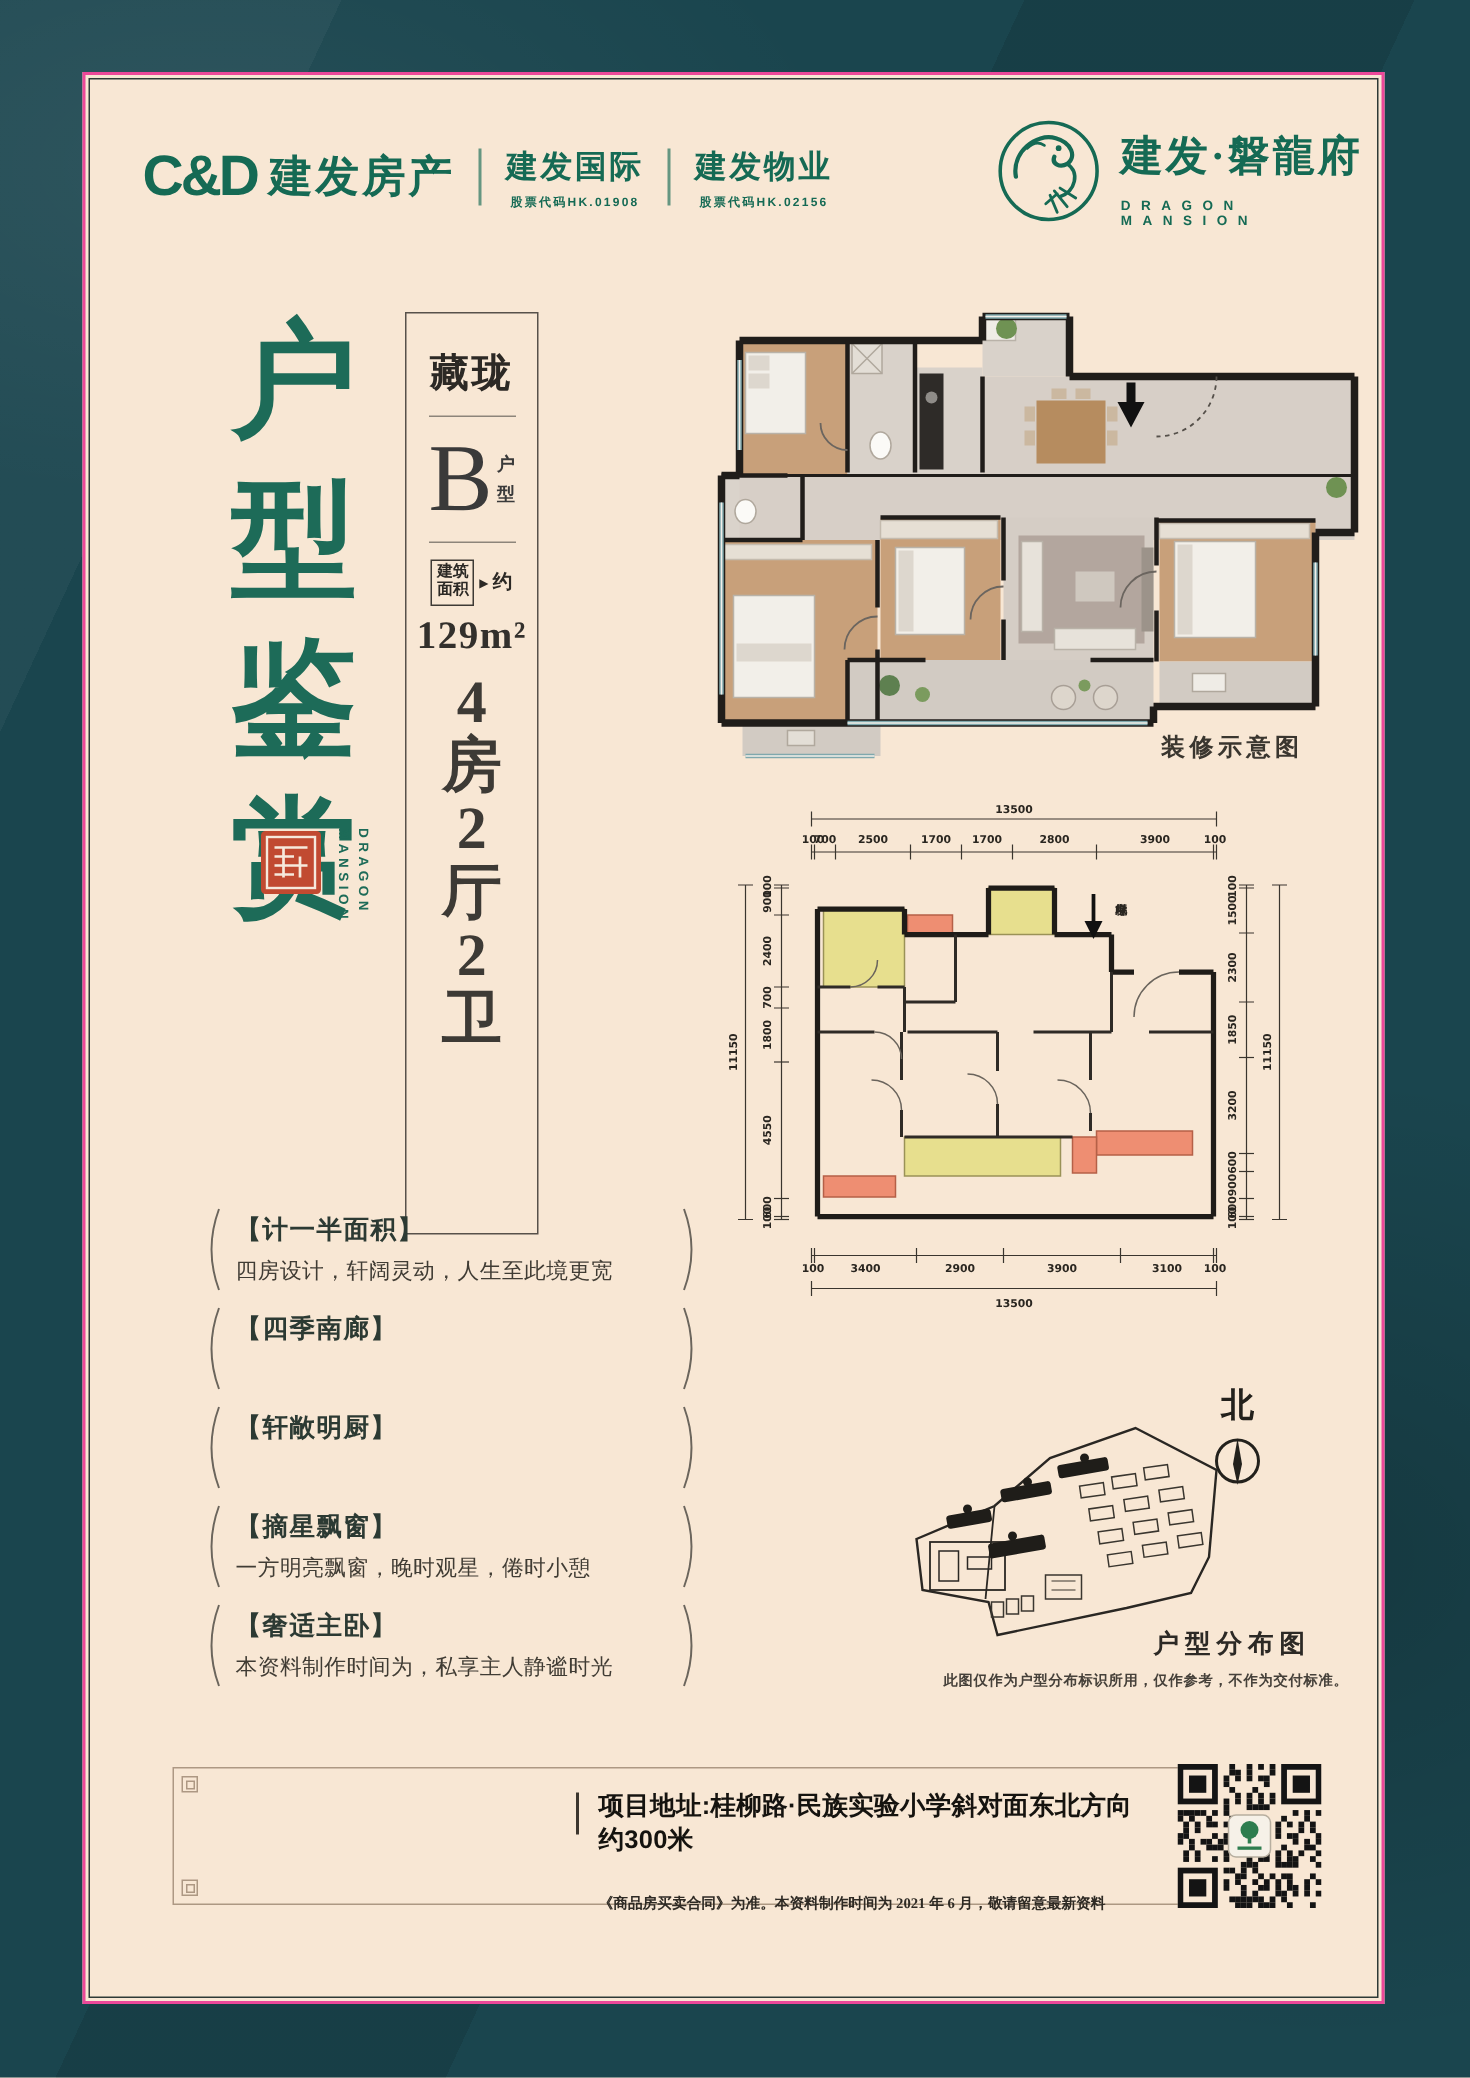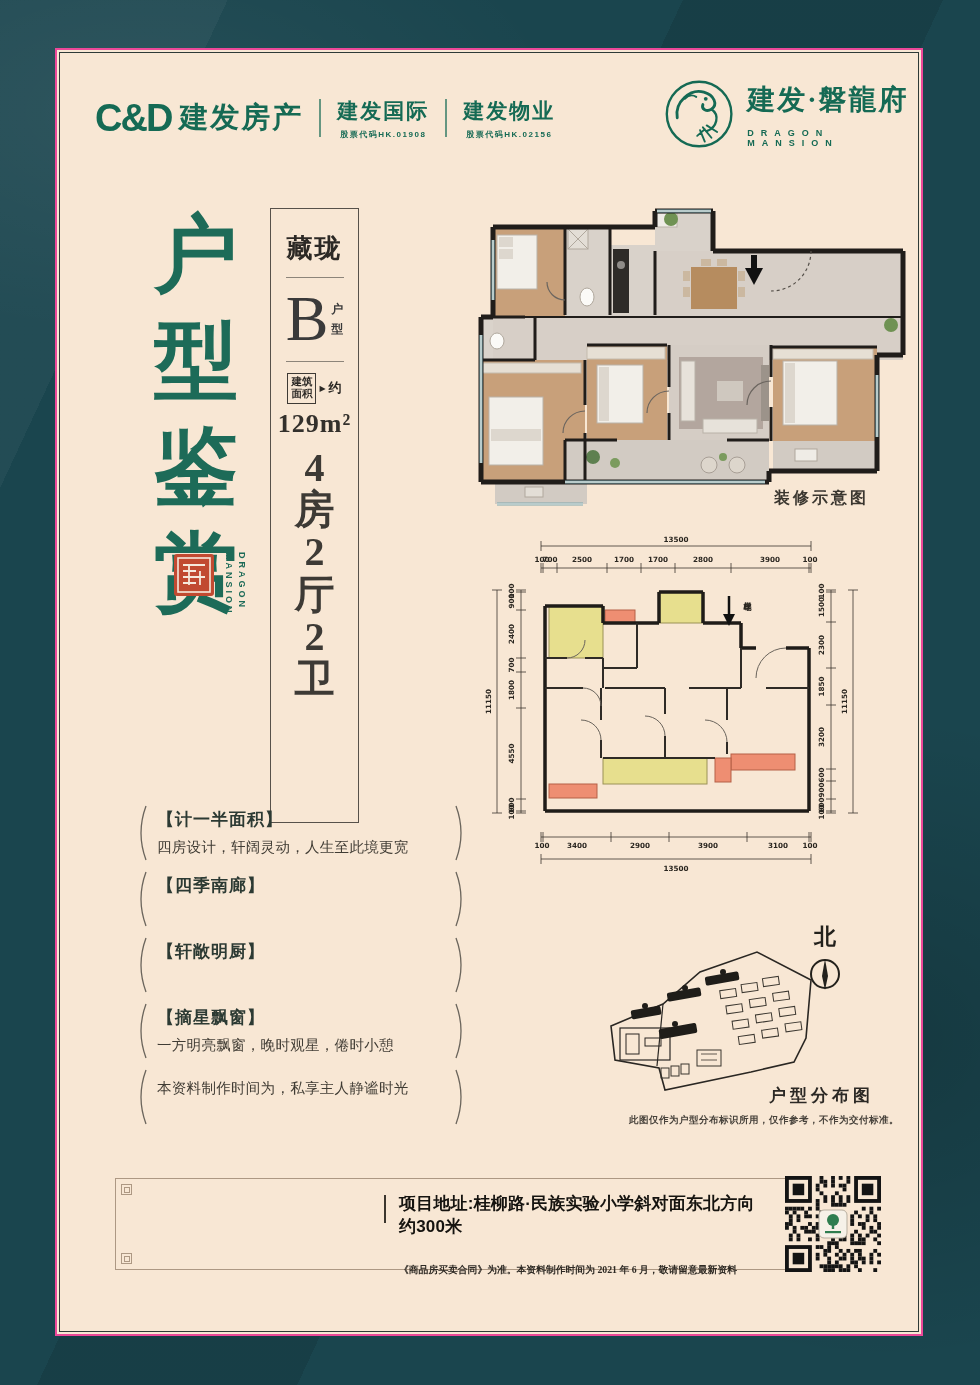--- a/index.html
+++ b/index.html
@@ -23,21 +23,21 @@
   }
 
   
   .hdr-left{ position:absolute; left:38px; top:40px; display:flex; align-items:center; height:56px; }
   .cnd{ font-family:"Liberation Sans","DejaVu Sans",sans-serif; font-weight:800; font-size:38px; color:#156a54; letter-spacing:-2px; }
   .brand-main{ font-family:"Liberation Sans","DejaVu Sans",sans-serif; font-weight:800; font-size:29px; color:#156a54; margin-left:8px; letter-spacing:2px; }
   .hdr-sep{ width:2px; height:38px; background:#156a54; opacity:.65; margin:0 16px; }
   .hdr-grp{ display:flex; flex-direction:column; align-items:center; }
   .hdr-grp .b1{ font-family:"Liberation Sans","DejaVu Sans",sans-serif; font-weight:800; font-size:21px; color:#156a54; letter-spacing:2px; }
   .hdr-grp .b2{ font-family:"Liberation Sans","DejaVu Sans",sans-serif; font-weight:700; font-size:8px; color:#156a54; letter-spacing:1.5px; margin-top:4px; }
-  .hdr-right{ position:absolute; left:606px; top:26px; display:flex; align-items:center; gap:12px; }
+  .hdr-right{ position:absolute; left:606px; top:26px; display:flex; align-items:flex-end; gap:12px; }
   .dragon-badge{ width:76px; height:76px; }
   .proj-names{ display:flex; flex-direction:column; }
   .proj-cn{ font-size:28px; font-weight:700; color:#156a54; letter-spacing:2px; }
   .proj-en{ font-family:"Liberation Sans","DejaVu Sans",sans-serif; font-size:9px; font-weight:700; color:#156a54; letter-spacing:7px; margin-top:9px; }
 
   
   .v-title{ position:absolute; left:92px; top:152px; width:94px; text-align:center;
     font-size:84px; line-height:1.26; font-weight:700; color:#1d6b58; }
   .seal-row{ position:absolute; left:116px; top:502px; display:flex; gap:7px; }
   .seal{ width:42px; height:46px; }
@@ -436,20 +436,21 @@
       <div class="d">一方明亮飘窗，晚时观星，倦时小憩</div>
       <svg class="paren r" viewBox="0 0 13 56">
         <path d="M2,1 Q12,28 2,55" fill="none" stroke="#6b655c" stroke-width="1.3"></path>
         </svg>
     </div>
 
     <div class="feat">
       <svg class="paren l" viewBox="0 0 13 56">
         <path d="M11,1 Q1,28 11,55" fill="none" stroke="#6b655c" stroke-width="1.3"></path>
         </svg>
+      <div class="t">【奢适主卧】</div>
       <div class="d">本资料制作时间为，私享主人静谧时光</div>
       <svg class="paren r" viewBox="0 0 13 56">
         <path d="M2,1 Q12,28 2,55" fill="none" stroke="#6b655c" stroke-width="1.3"></path>
         </svg>
     </div>
   </div>
 
   <div class="sitemap">
     <div class="compass">
       <div class="n">北</div>

